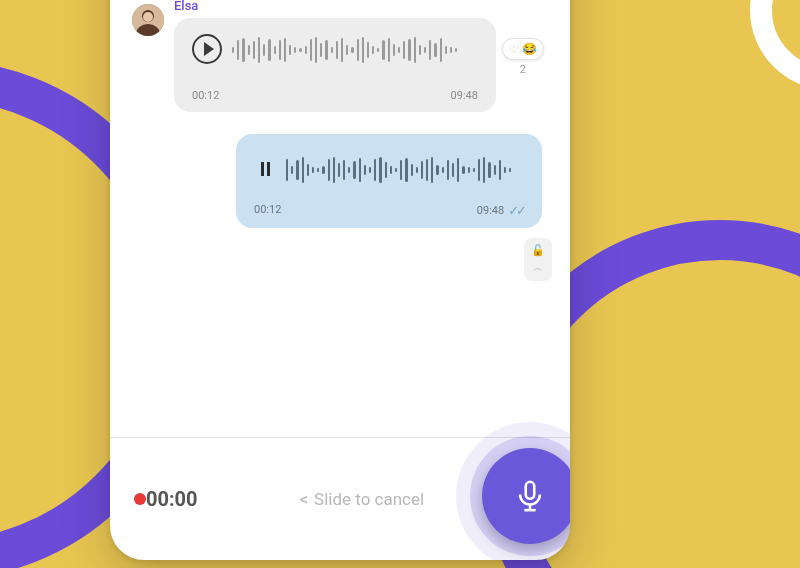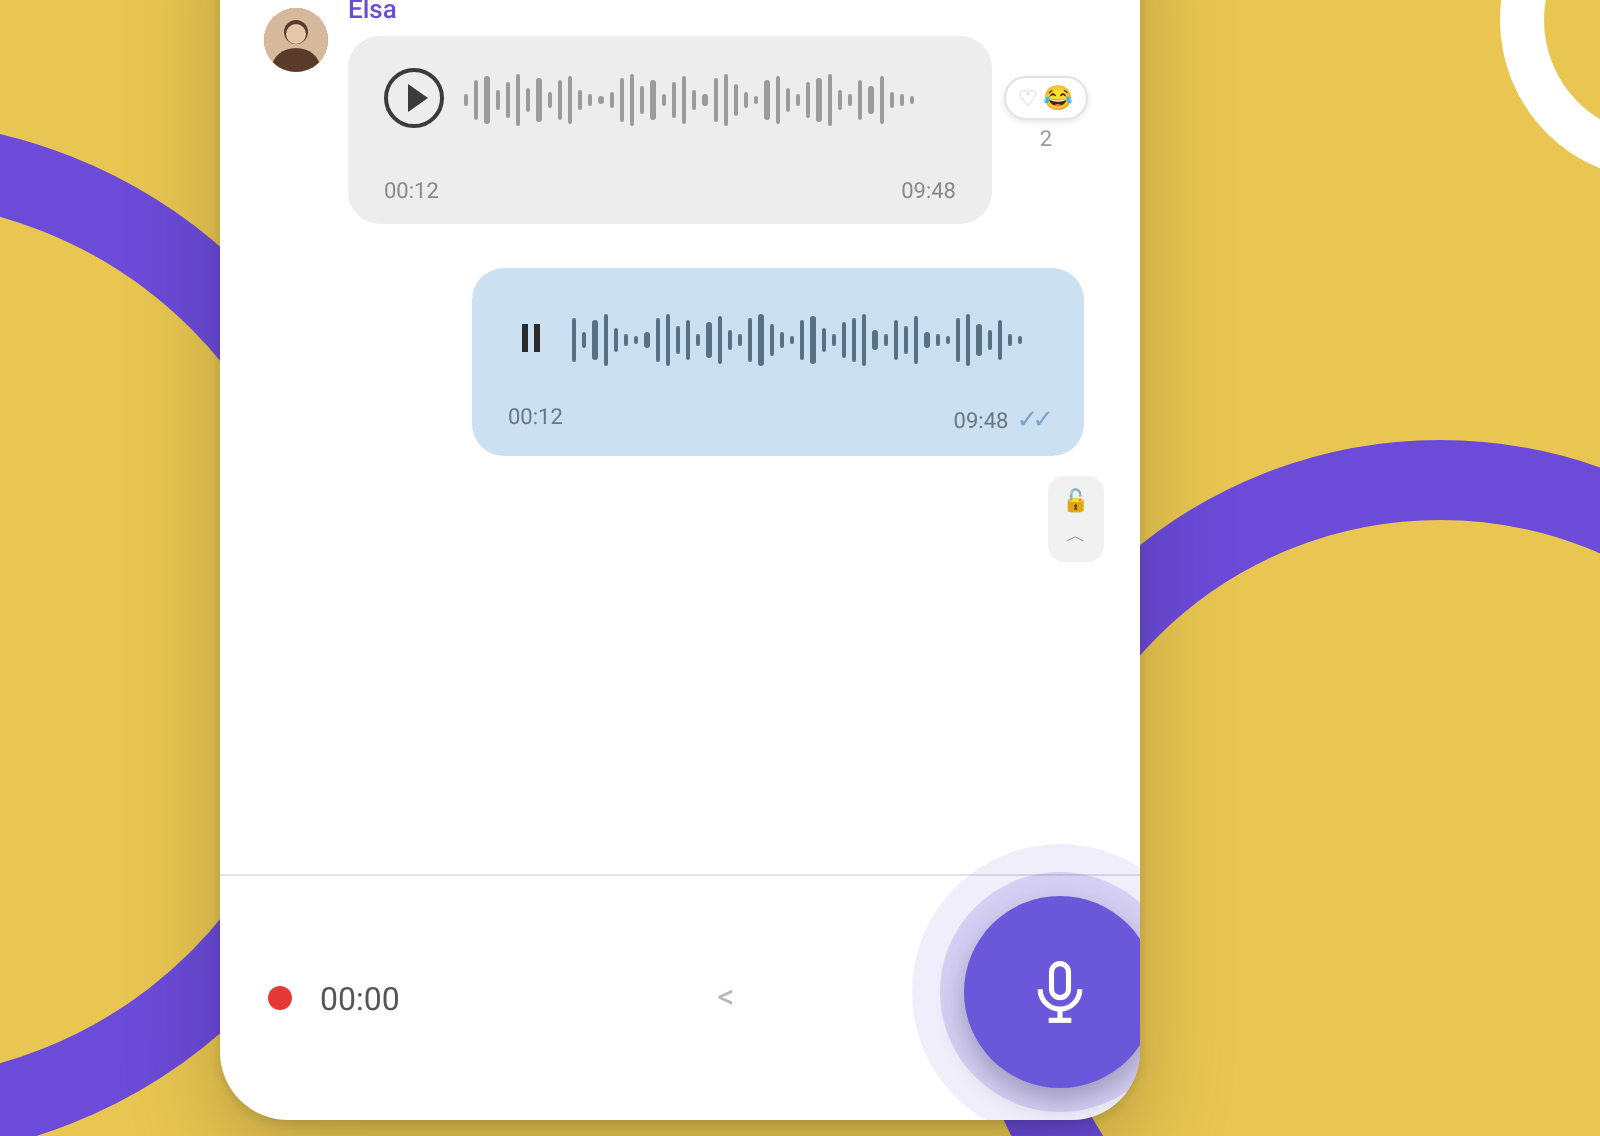--- a/index.html
+++ b/index.html
@@ -189,24 +189,23 @@
     height:122px;
     display:flex;
     align-items:center;
     padding:0 24px;
   }
   .rec-dot {
     width:12px;height:12px;border-radius:50%;
     background:#e53935;
   }
   .rec-time {
-    margin-left:14px;
-    font-size:16px;
+    font-size:20px;
     color:#555;
-    font-weight:400;
+    font-weight:700;
   }
   .slide-cancel {
     flex:1;
     text-align:center;
     color:#b7b7b7;
     font-size:17px;
     display:flex;
     align-items:center;
     justify-content:center;
     gap:6px;
@@ -399,20 +398,21 @@
 
   </div>
 
   <div class="divider"></div>
 
   <div class="rec-bar">
     <div class="rec-dot"></div>
     <div class="rec-time">00:00</div>
     <div class="slide-cancel">
       <span>&lt;</span>
+      <span>Slide to cancel</span>
     </div>
     <div class="mic-btn">
       <svg class="mic-svg" viewBox="0 0 24 24" fill="none" stroke="#ffffff" stroke-width="1.8">
         <rect x="9" y="2" width="6" height="12" rx="3"></rect>
         <path d="M5 11a7 7 0 0 0 14 0"></path>
         <line x1="12" y1="18" x2="12" y2="22"></line>
         <line x1="8" y1="22" x2="16" y2="22"></line>
       </svg>
     </div>
   </div>

